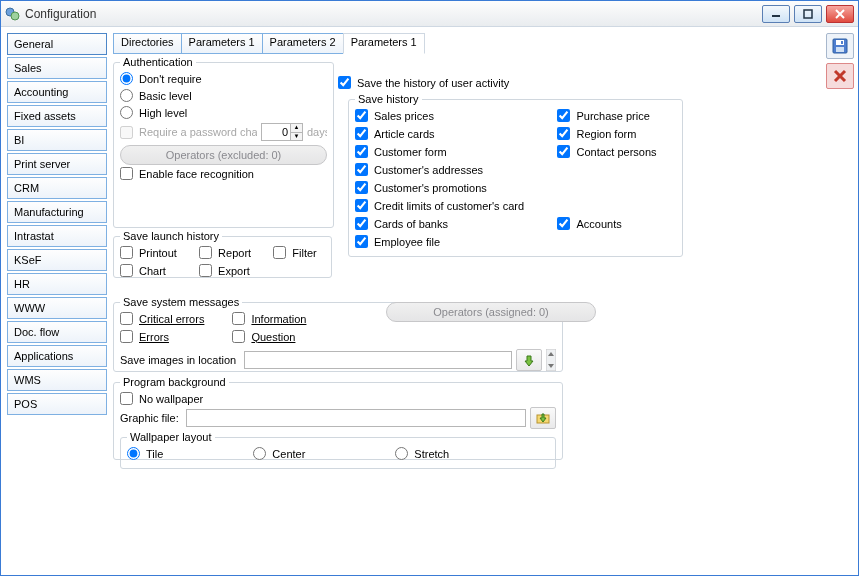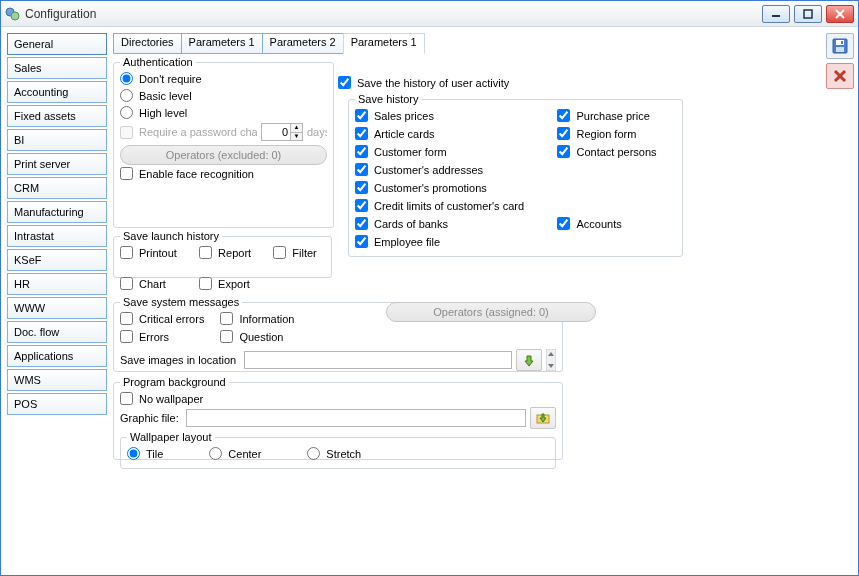--- a/index.html
+++ b/index.html
@@ -226,21 +226,21 @@
                   <input type="checkbox" checked="" style="">
                   <label>Employee file</label>
                 </div>
                 <div class="row"></div>
               </div>
           </fieldset>
         </div>
 
         <fieldset class="launch-fs">
           <legend>Save launch history</legend>
-          <div style="display:grid;grid-template-columns:repeat(3,auto);gap:14px 14px;" id="launch-grid">
+          <div style="display:grid;grid-template-columns:repeat(3,auto);gap:1px 14px;" id="launch-grid">
               <div class="row">
                 <input type="checkbox" style="">
                 <label>Printout</label>
               </div>
               <div class="row">
                 <input type="checkbox" style="">
                 <label>Report</label>
               </div>
               <div class="row">
                 <input type="checkbox" style="">
@@ -253,21 +253,21 @@
               <div class="row">
                 <input type="checkbox" style="">
                 <label>Export</label>
               </div>
             </div>
         </fieldset>
 
         <fieldset class="sys-fs">
           <legend>Save system messages</legend>
           <div class="cols">
-            <div style="display:grid;grid-template-columns:auto auto;gap:1px 16px;" id="sysmsg-grid">
+            <div style="display:grid;grid-template-columns:auto auto;gap:1px 28px;text-decoration:underline;" id="sysmsg-grid">
                 <div class="row">
                   <input type="checkbox" style="">
                   <label>Critical errors</label>
                 </div>
                 <div class="row">
                   <input type="checkbox" style="">
                   <label>Information</label>
                 </div>
                 <div class="row">
                   <input type="checkbox" style="">
@@ -310,21 +310,21 @@
             <input type="text" style="flex: 1 1 0%;" value="">
             <div class="icon-btn">
               <svg width="14" height="14" viewBox="0 0 14 14">
                   <rect x="1" y="4" width="12" height="8" fill="#f5d873" stroke="#b89430"></rect>
                   <path d="M7 3 L10 7 H8 V11 H6 V7 H4 Z" fill="#7ac142" stroke="#3a7a1a" transform="rotate(180 7 7)"></path>
                 </svg>
             </div>
           </div>
           <fieldset style="margin-top:2px;border-radius:3px;">
             <legend>Wallpaper layout</legend>
-            <div style="display:flex;gap:46px;" id="wall-opts">
+            <div style="display:flex;gap:90px;" id="wall-opts">
                 <div class="row">
                   <input type="radio" name="wall" checked="" style="">
                   <label>Tile</label>
                 </div>
                 <div class="row">
                   <input type="radio" name="wall" style="">
                   <label>Center</label>
                 </div>
                 <div class="row">
                   <input type="radio" name="wall" style="">

